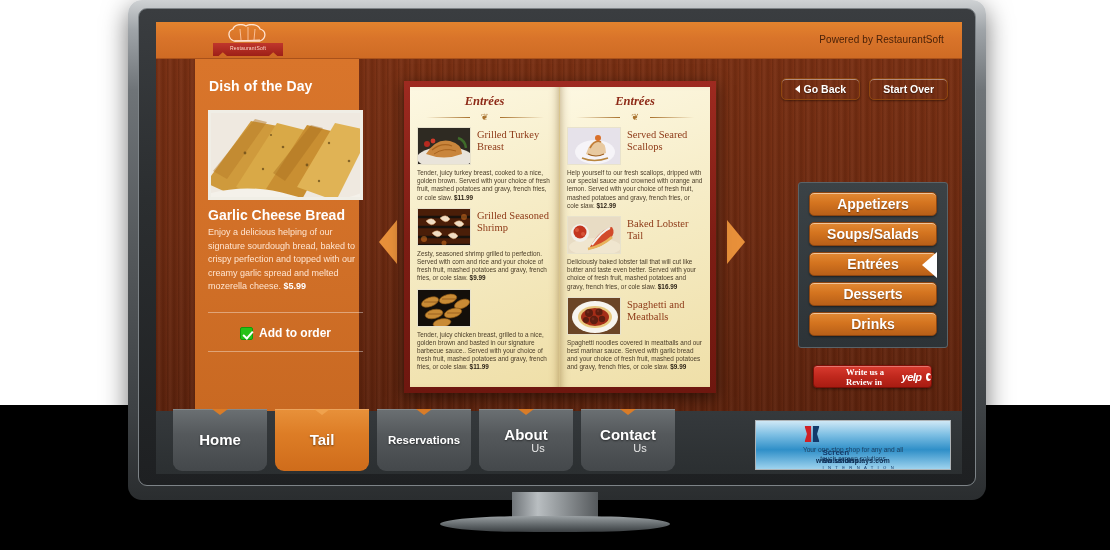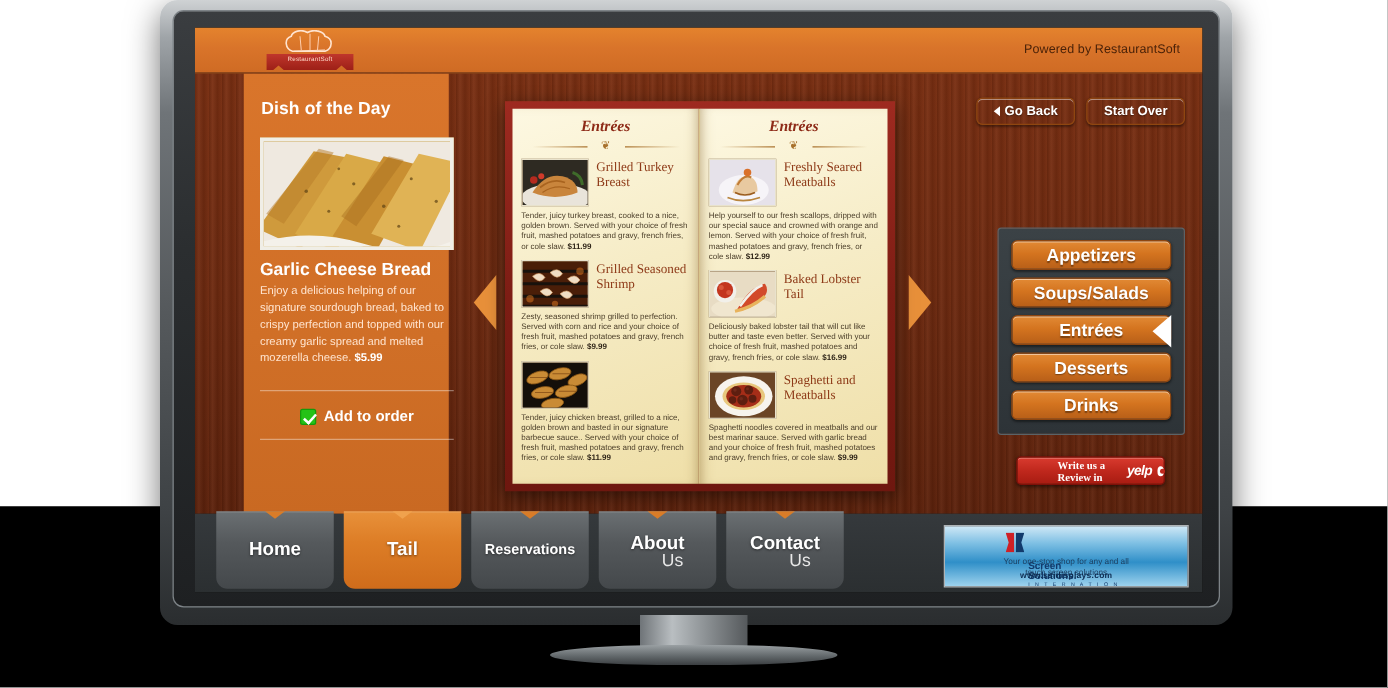--- a/index.html
+++ b/index.html
@@ -251,21 +251,21 @@
   .tab.active { background: linear-gradient(180deg,#e8913a 0%,#dd7d26 40%,#cf6c1b 100%); }
   .tab::before {
     content: ""; position: absolute; left: 50%; top: 0; transform: translateX(-50%);
     width: 0; height: 0;
     border-left: 8px solid transparent; border-right: 8px solid transparent;
     border-top: 6px solid #d97c28;
   }
   .tab.active::before { border-top-color: #f0a24d; }
   .tab .l1 { font-size: 15px; color: #fff; font-weight: bold; line-height: 16px; text-shadow: 0 1px 2px rgba(0,0,0,.5); }
   .tab .l1.sm { font-size: 11.5px; }
-  .tab .l2 { font-size: 14px; color: #e8e8e8; line-height: 10px; padding-left: 24px; }
+  .tab .l2 { font-size: 11px; color: #e8e8e8; line-height: 10px; padding-left: 24px; }
 
   .ad {
     position: absolute; right: 11px; top: 9px; width: 196px; height: 50px;
     border: 1px solid #aeb3b6; overflow: hidden;
     background: linear-gradient(180deg,#cfe8f6 0%,#7fc0e4 28%,#2f8fc8 60%,#9ed3ee 100%);
     cursor: pointer;
   }
   .ad-logo { position: absolute; left: 50%; top: 5px; transform: translateX(-50%); display: flex; gap: 3px; align-items: flex-start; }
   .ad-mark { display: flex; gap: 1px; }
   .ad-mark i { display: block; width: 7px; height: 16px; }
@@ -474,21 +474,21 @@
                     <svg width="54" height="38" viewBox="0 0 54 38" preserveAspectRatio="none">
                       <rect width="54" height="38" fill="#e6e2ea"></rect>
                       <ellipse cx="27" cy="24" rx="20" ry="12" fill="#f6f4f8"></ellipse>
                       <path d="M18 26 q4-14 12-13 q8 1 8 12 q-10 6-20 1Z" fill="#e8c9a0"></path>
                       <path d="M22 20 q5-9 11-6" stroke="#c07b35" stroke-width="1.6" fill="none"></path>
                       <path d="M20 26 q8 4 16 0" stroke="#9c5e20" stroke-width="1.2" fill="none"></path>
                       <circle cx="30" cy="10" r="3" fill="#d9702a"></circle>
                       <path d="M14 30 q12 5 26 0" stroke="#b9863f" stroke-width="1.4" fill="none"></path>
                     </svg>
                   </div>
-                  <div class="item-name">Freshly Seared Meatballs</div>
+                  <div class="item-name">Served Seared Scallops</div>
                 </div>
                 <div class="item-desc">
                   <span>Help yourself to our fresh scallops, dripped with our special sauce and crowned with orange and lemon. Served with your choice of fresh fruit, mashed potatoes and gravy, french fries, or cole slaw.</span>
                   <b>$12.99</b>
                 </div>
               </div>
 
               <div class="item">
                 <div class="item-top">
                   <div class="thumb">

